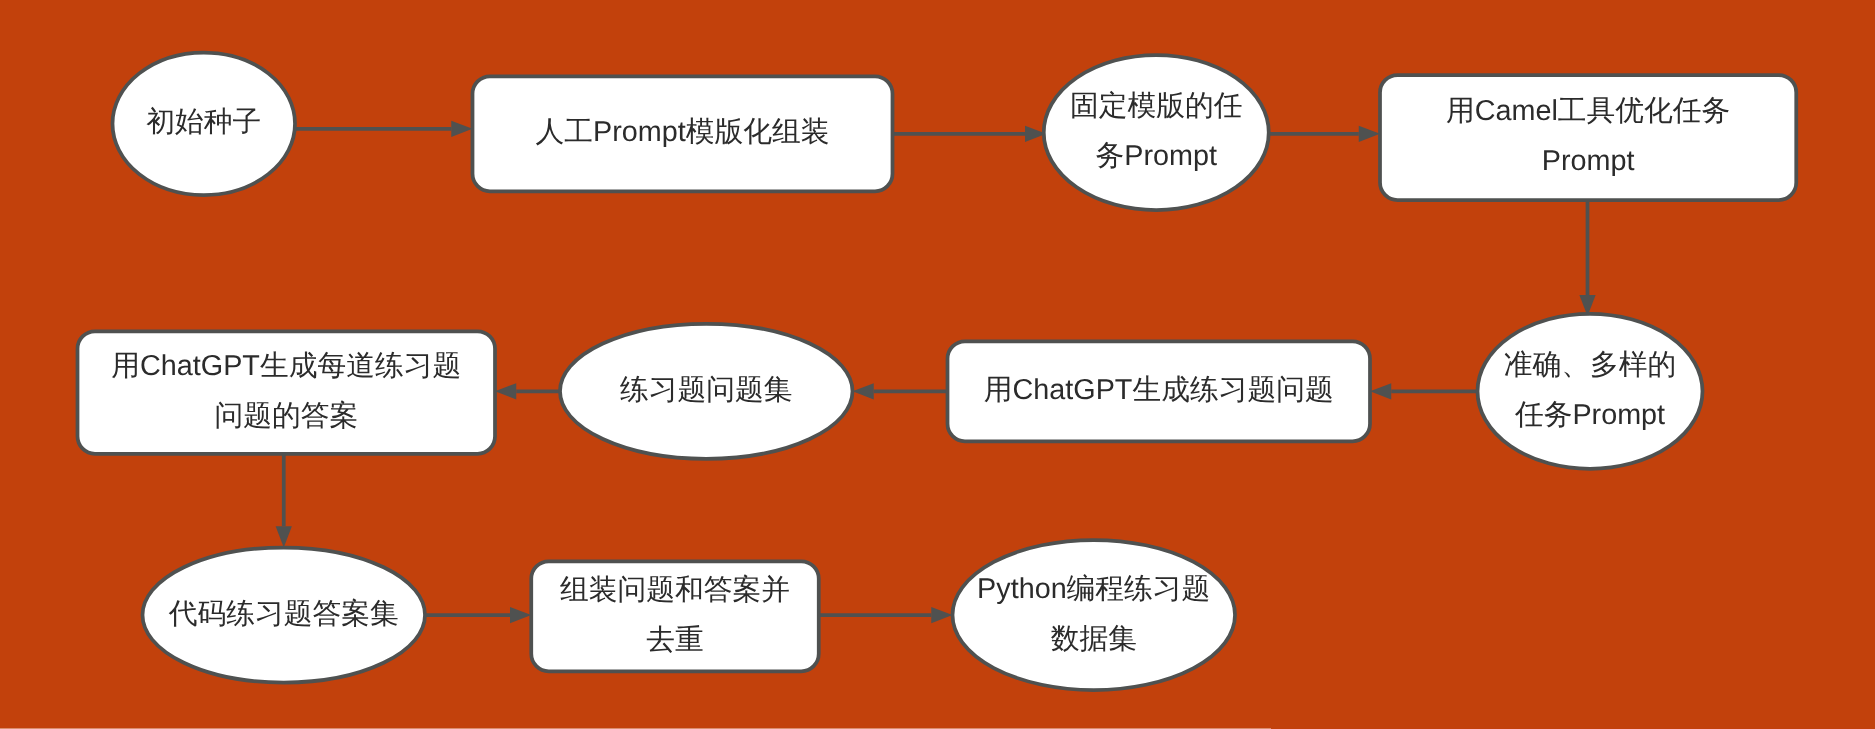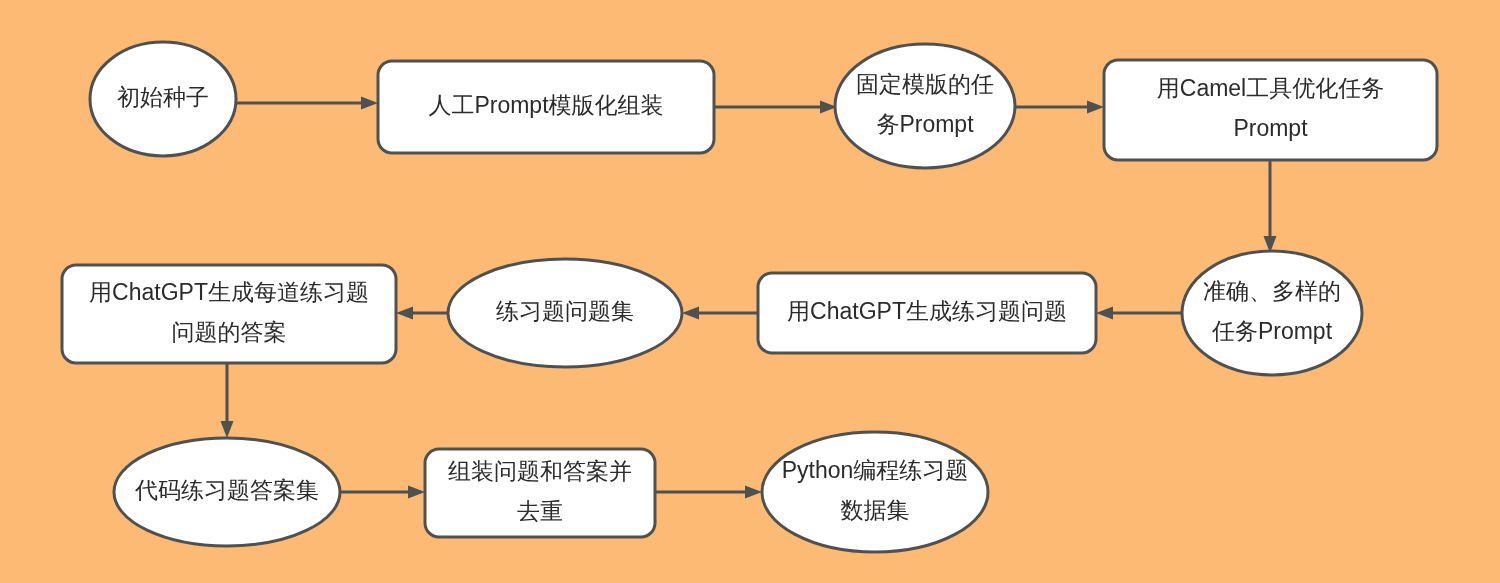--- a/index.html
+++ b/index.html
@@ -4,21 +4,21 @@
 <style>
   html, body {
     margin: 0;
     padding: 0;
     background: #ffffff;
   }
   #canvas {
     position: relative;
     width: 1500px;
     height: 583px;
-    background: #fdba74;
+    background: #c2410c;
     overflow: hidden;
     font-family: "Liberation Sans", "DejaVu Sans", sans-serif;
   }
   #flow-svg {
     position: absolute;
     top: 0;
     left: 0;
     width: 1500px;
     height: 583px;
   }

